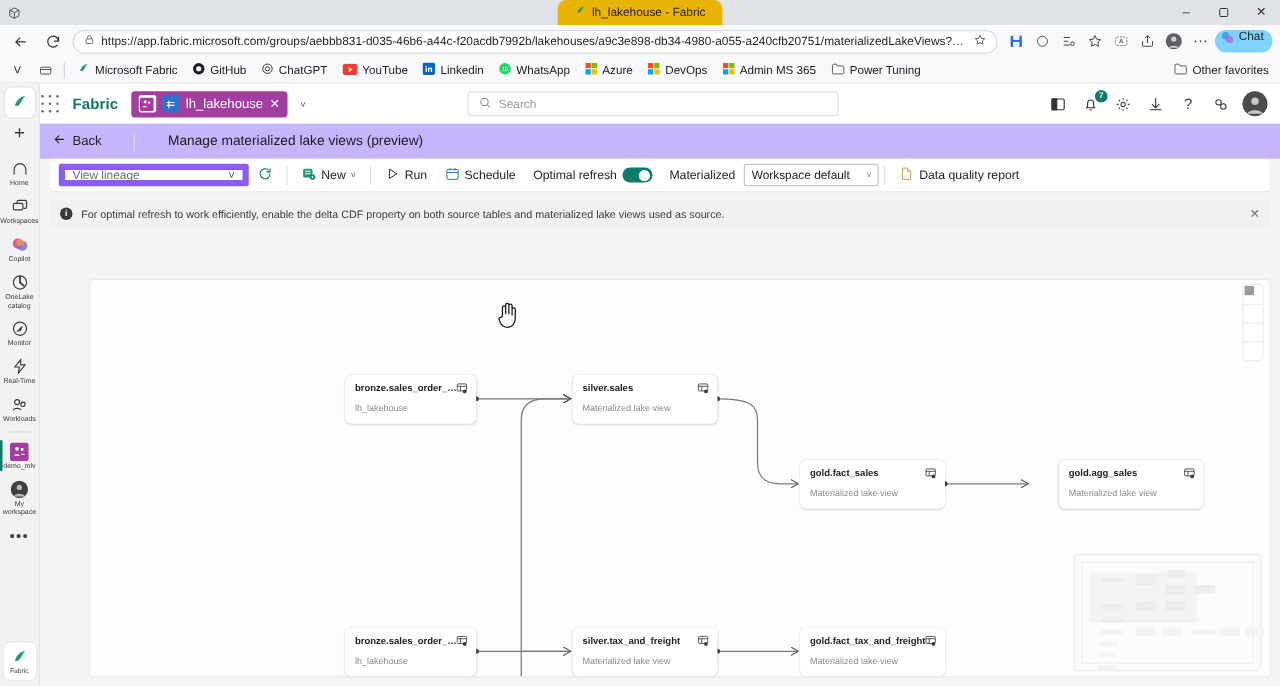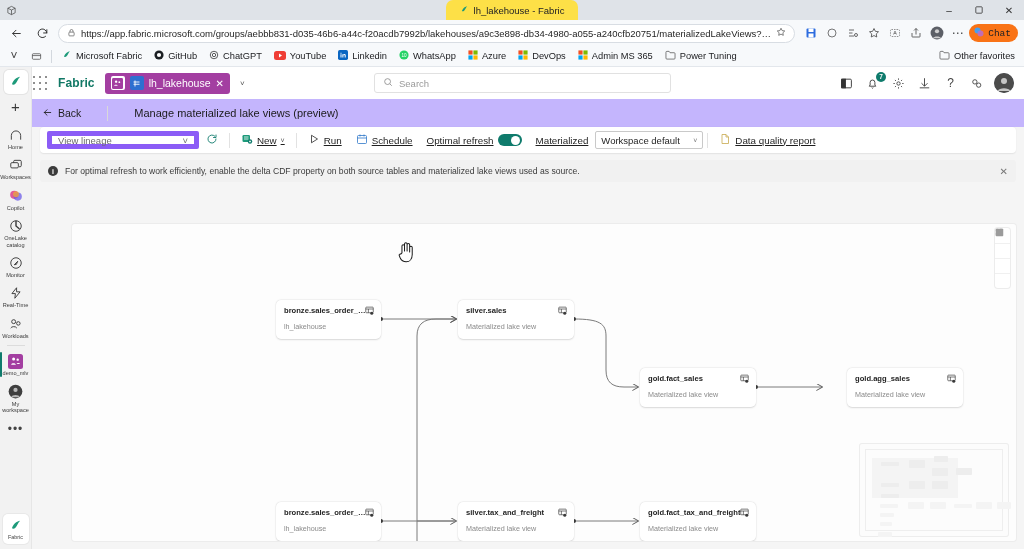--- a/index.html
+++ b/index.html
@@ -13,21 +13,21 @@
 
   
   .win-titlebar {
     height: 20px; background: #dfe3e8;
     display: flex; align-items: center; position: relative;
   }
   .win-titlebar .app-glyph { margin-left: 6px; display:flex; align-items:center; }
   .tab-strip { position:absolute; left:0; right:0; top:0; height:20px; display:flex; align-items:center; justify-content:center; }
   .browser-tab {
     display:flex; align-items:center; gap:5px;
-    background:#fde047; height:20px; padding:0 14px;
+    background:#eab308; height:20px; padding:0 14px;
     border-radius:7px 7px 0 0; font-size:9.5px; color:#202124;
     white-space:nowrap;
   }
   .win-ctrls { position:absolute; right:0; top:0; height:20px; display:flex; }
   .win-ctrls div {
     width:30px; height:20px; display:flex; align-items:center; justify-content:center;
     font-size:10px; color:#333;
   }
 
   .nav-bar {
@@ -37,22 +37,22 @@
   .nav-icon { width:20px; height:20px; display:flex; align-items:center; justify-content:center; color:#444; font-size:12px; flex:none; }
   .url-pill {
     flex:1; height:19px; background:#ffffff; border:1px solid #d8dde3; border-radius:10px;
     display:flex; align-items:center; gap:5px; padding:0 8px; font-size:9.5px; color:#1f1f1f;
     overflow:hidden; white-space:nowrap;
   }
   .url-text { overflow:hidden; text-overflow:ellipsis; white-space:nowrap; flex:1; }
   .nav-right { display:flex; align-items:center; gap:2px; flex:none; }
   .nav-right .nav-icon { width:19px; }
   .chat-pill {
-    display:flex; align-items:center; gap:3px; height:18px; padding:0 7px 0 4px;
-    border-radius:9px; background:#f97316; font-size:9.5px; color:#202124;font-family:Liberation Mono, monospace;
+    display:flex; align-items:flex-start; gap:3px; height:18px; padding:0 7px 0 4px;
+    border-radius:9px; background:#7dd3fc; font-size:9.5px; color:#202124;
   }
 
   .bm-bar {
     height:21px; background:#f7f9fb; display:flex; align-items:center; gap:2px;
     padding:0 4px; font-size:9.3px; color:#202124; border-bottom:1px solid #e3e7ec;
   }
   .bm { display:flex; align-items:center; gap:4px; padding:1px 5px; border-radius:3px; white-space:nowrap; }
   .bm-sep { width:1px; height:13px; background:#d3d8de; margin:0 3px; }
   .bm-right { margin-left:auto; display:flex; gap:4px; }
 
@@ -117,21 +117,21 @@
 
   .toolbar {
     margin:0 8px; height:26px; background:#fff; border-radius:4px;
     display:flex; align-items:center; gap:0; padding:0 7px; box-shadow:0 0.5px 1.5px rgba(0,0,0,.08);
   }
   .tb-select {
     width:152px; height:18px; border:5px solid #8b5cf6; border-radius:2px; background:#fff;
     display:flex; align-items:center; justify-content:space-between; padding:0 6px;
     font-size:9.5px; color:#6b6b6b;
   }
-  .tb-btn { display:flex; align-items:center; gap:4px; padding:0 7px; height:20px; font-size:9.8px; color:#1f1f1f; white-space:nowrap;text-decoration:underline;}
+  .tb-btn { display:flex; align-items:center; gap:4px; padding:0 7px; height:20px; font-size:9.8px; color:#1f1f1f; white-space:nowrap;}
   .tb-sep { width:1px; height:15px; background:#e2e2e2; margin:0 4px; }
   .toggle { width:24px;height:12px;border-radius:7px;background:#0f7b6c;position:relative; }
   .toggle::after { content:""; position:absolute; right:1.5px; top:1.5px; width:9px;height:9px;border-radius:50%;background:#fff;}
   .tb-env-select {
     width:108px;height:18px;border:1px solid #c9c9c9;border-radius:2px;background:#fff;
     display:flex;align-items:center;justify-content:space-between;padding:0 5px;font-size:9.5px;color:#1f1f1f;
   }
 
   .notice {
     margin:7px 8px 0; height:22px; background:#f1f1f1; border-radius:3px;

